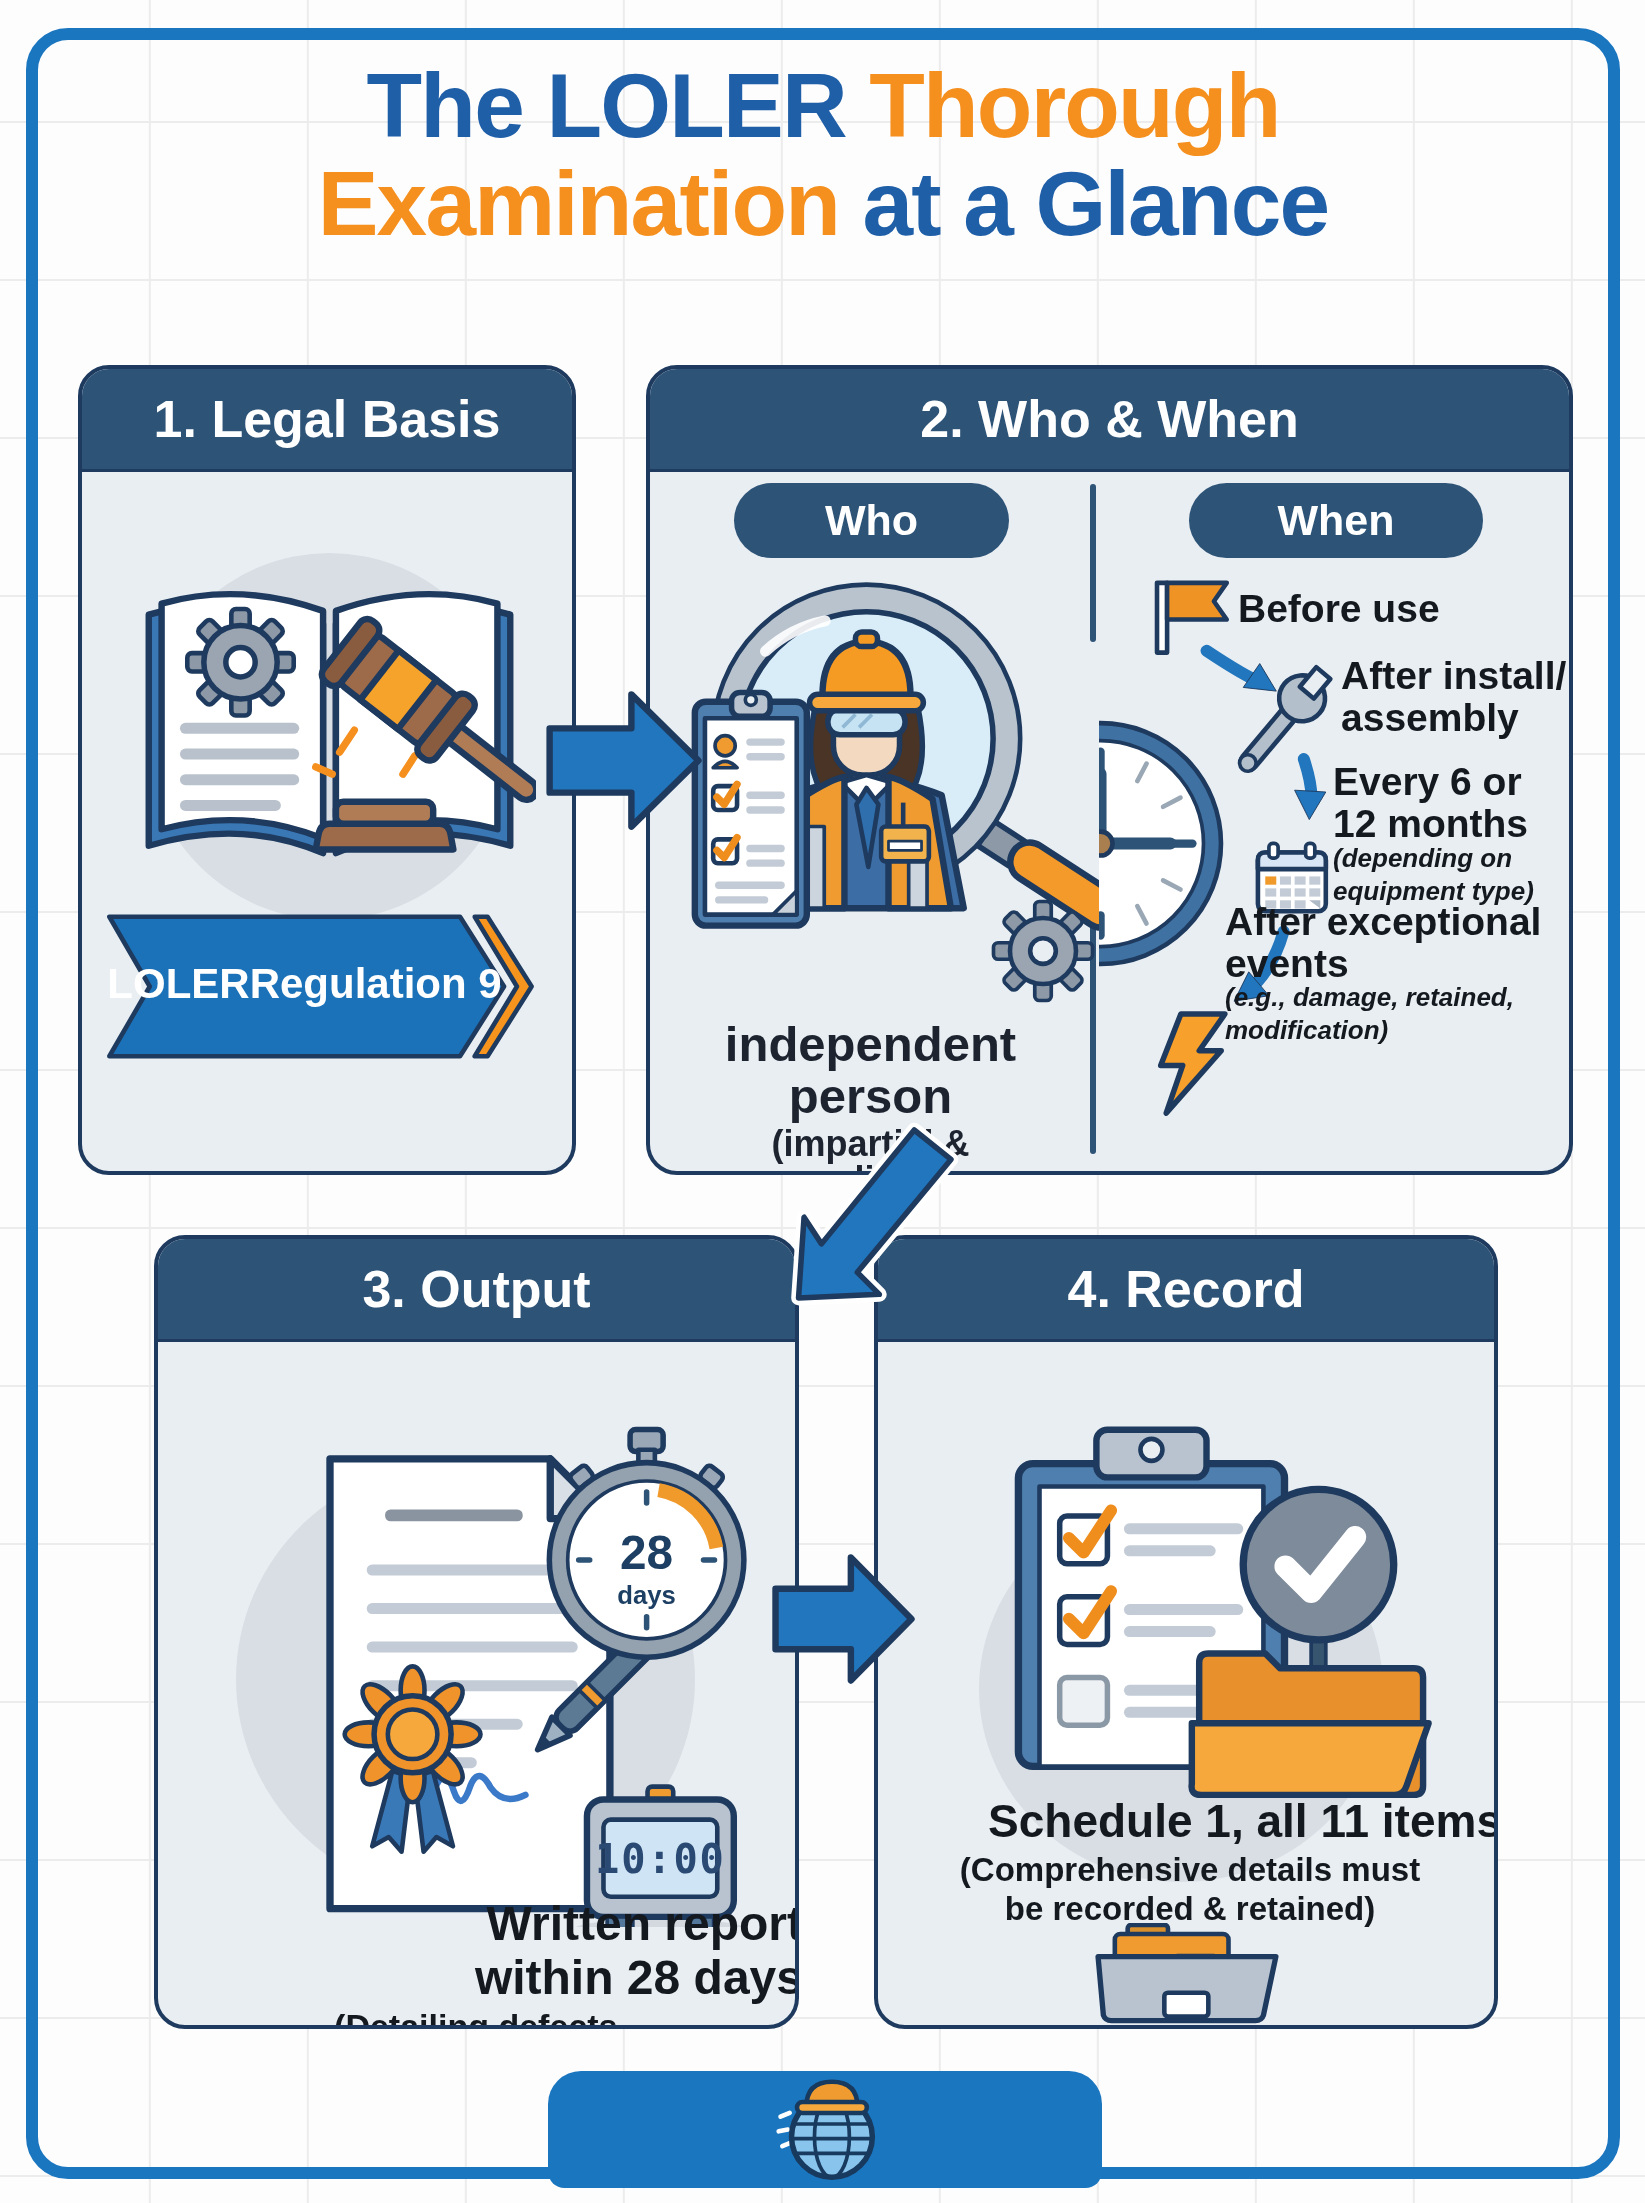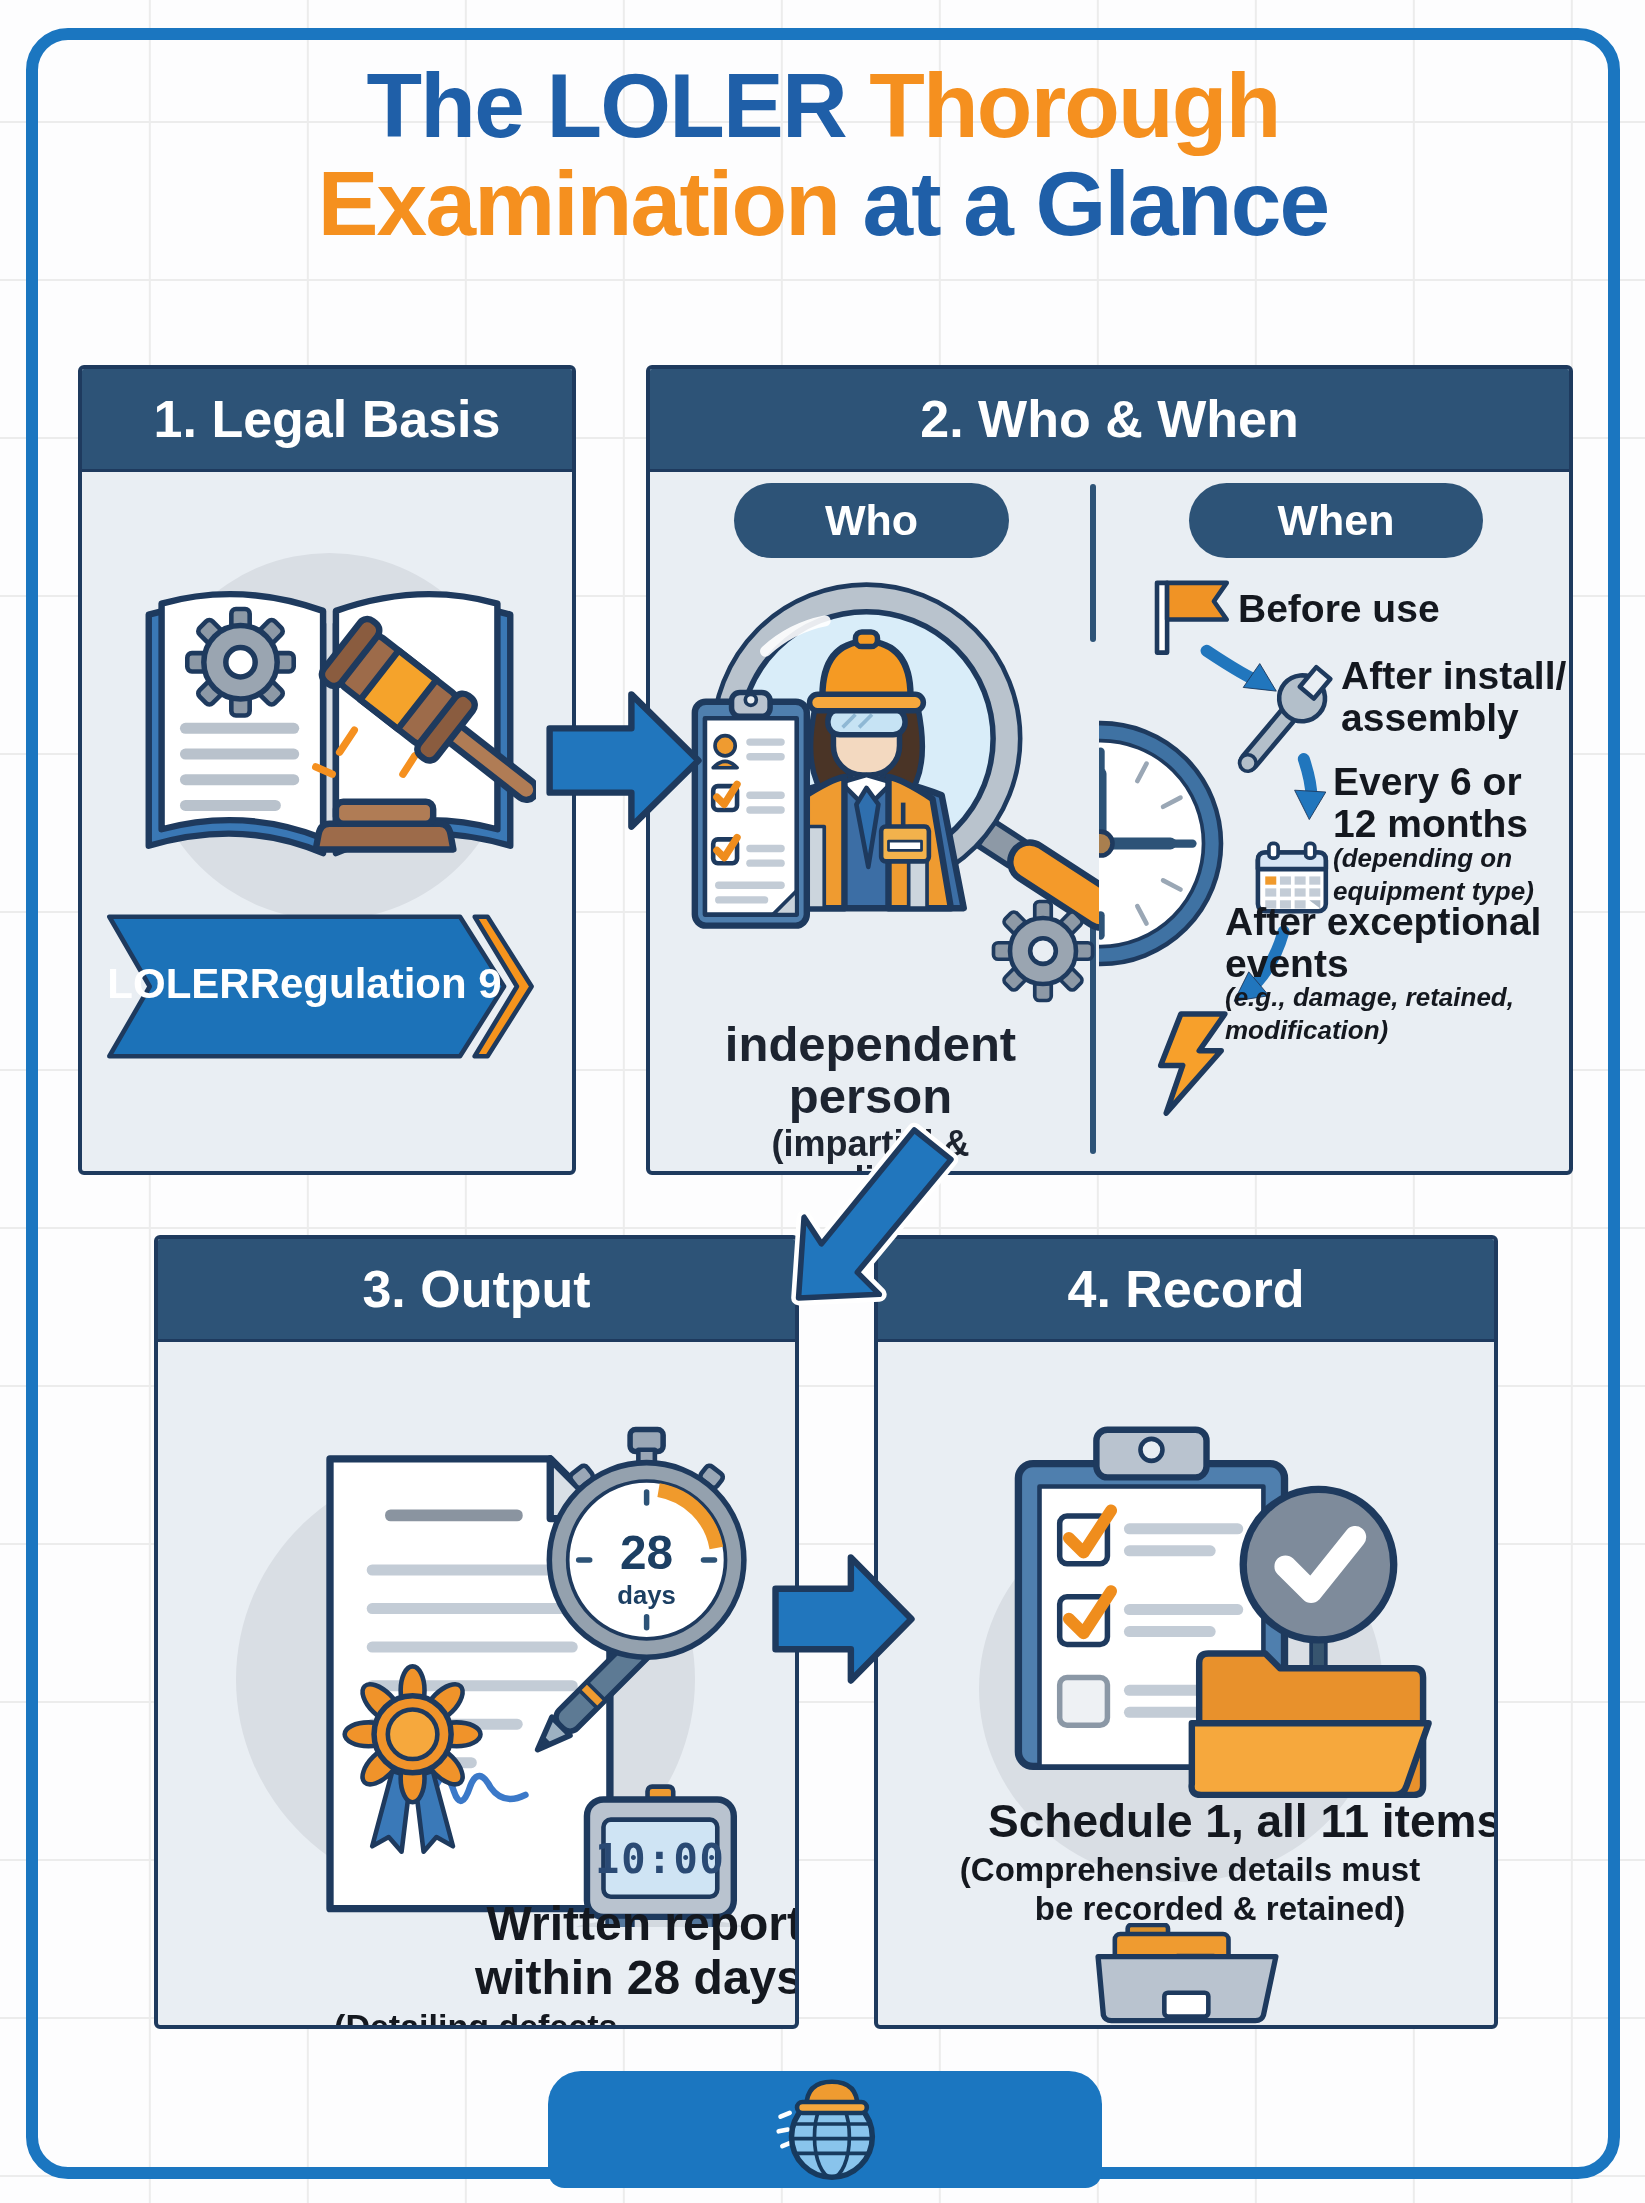--- a/index.html
+++ b/index.html
@@ -22,21 +22,21 @@
   }
   
   #title{
     left:0;top:57px;width:1646px;text-align:center;z-index:2;
     font-weight:700;font-size:91px;line-height:1.08;letter-spacing:-1.8px;
   }
   .t-blue{color:#1f5fa8;}
   .t-orange{color:#f5901f;}
   
   .panel{
-    background:#e9eef3;border:4.6px solid #1e3a5e;border-radius:6px;
+    background:#e9eef3;border:4.6px solid #1e3a5e;border-radius:31px;
     box-sizing:border-box;z-index:2;overflow:hidden;
   }
   .panel-header{
     position:absolute;left:0;top:0;width:100%;height:103px;
     background:#2d5377;color:#ffffff;font-weight:700;font-size:52px;
     display:flex;align-items:center;justify-content:center;
     border-bottom:3.7px solid #1e3a5e;box-sizing:border-box;
   }
   #panel-legal{left:78px;top:365px;width:498px;height:810px;}
   #panel-whowhen{left:646px;top:365px;width:927px;height:810px;}
@@ -502,21 +502,21 @@
 
         <g>
           <path d="M350,382 L350,332 q0,-10 10,-10 l62,0 l16,16 l146,0 q10,0 10,10 l0,118 q0,10 -10,10 l-224,0 q-10,0 -10,-10 Z" fill="#e8912c" stroke-width="7"></path>
           <path d="M342,398 L600,398 L576,466 q-3,10 -13,10 L352,476 q-12,0 -10,-12 Z" fill="#f6a83d" stroke-width="7"></path>
         </g>
       </g>
     </svg>
 
     <div class="body-main" style="left:0;top:558px;width:624px;font-size:46px;">Schedule 1, all 11 items</div>
     <div class="body-sub" style="left:0;top:613px;width:624px;font-size:33px;">(Comprehensive details must</div>
-    <div class="body-sub" style="left:6px;top:652px;width:624px;font-size:33px;padding-left:24px;">be recorded &amp; retained)</div>
+    <div class="body-sub" style="left:0;top:652px;width:624px;font-size:33px;">be recorded &amp; retained)</div>
 
     <svg class="abs" style="left:211px;top:684px;" width="202" height="110" viewBox="0 0 220 120">
       <g stroke="#1e3a5e" stroke-linejoin="round">
         <rect x="42" y="2" width="44" height="16" rx="4" fill="#d98f2b" stroke-width="5"></rect>
         <rect x="28" y="12" width="124" height="40" rx="6" fill="#ef9b30" stroke-width="5"></rect>
         <rect x="24" y="40" width="132" height="12" fill="#ffffff" stroke-width="4"></rect>
         <rect x="92" y="36" width="48" height="14" rx="4" fill="#f6a83d" stroke-width="5"></rect>
         <rect x="18" y="48" width="150" height="38" rx="6" fill="#f6a83d" stroke-width="5"></rect>
         <path d="M10,46 L210,46 L196,112 q-2,6 -9,6 L25,118 q-7,0 -9,-6 Z" fill="#b9c3cf" stroke-width="6" transform="translate(0,-8) scale(0.97)"></path>
         <rect x="82" y="76" width="48" height="26" rx="4" fill="#ffffff" stroke-width="5"></rect>

